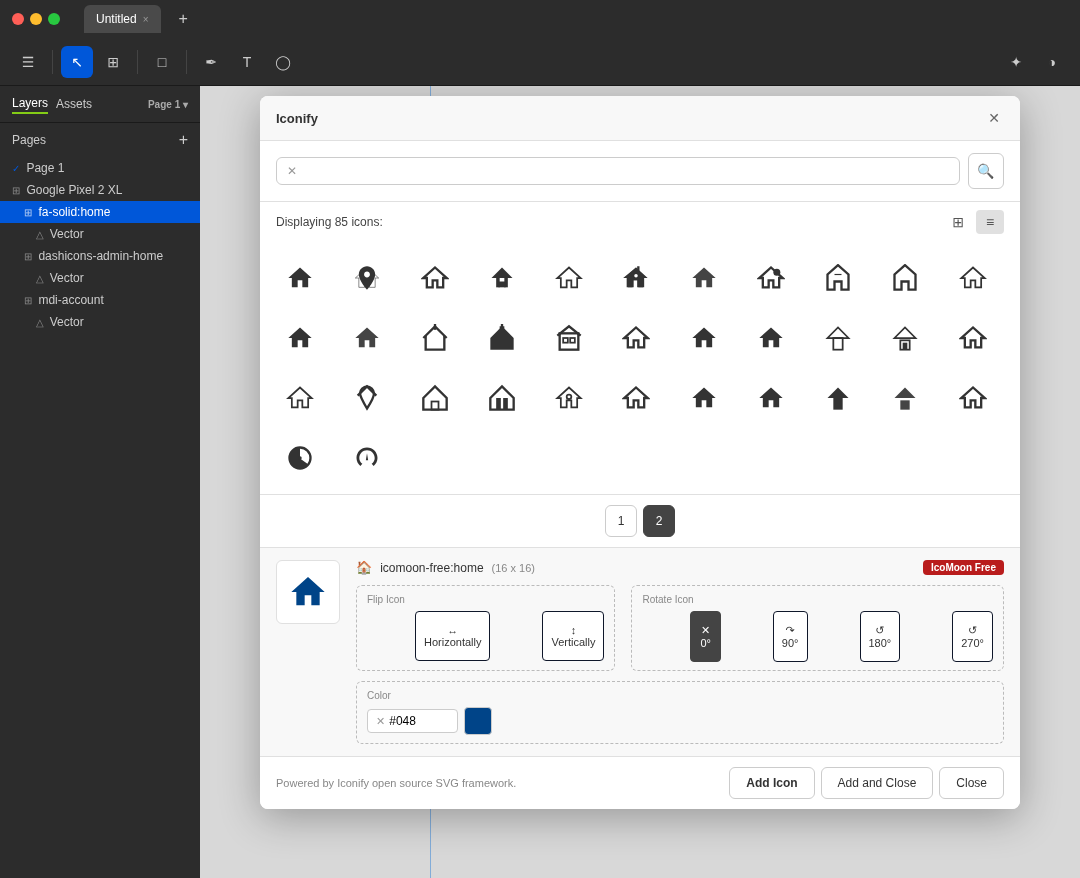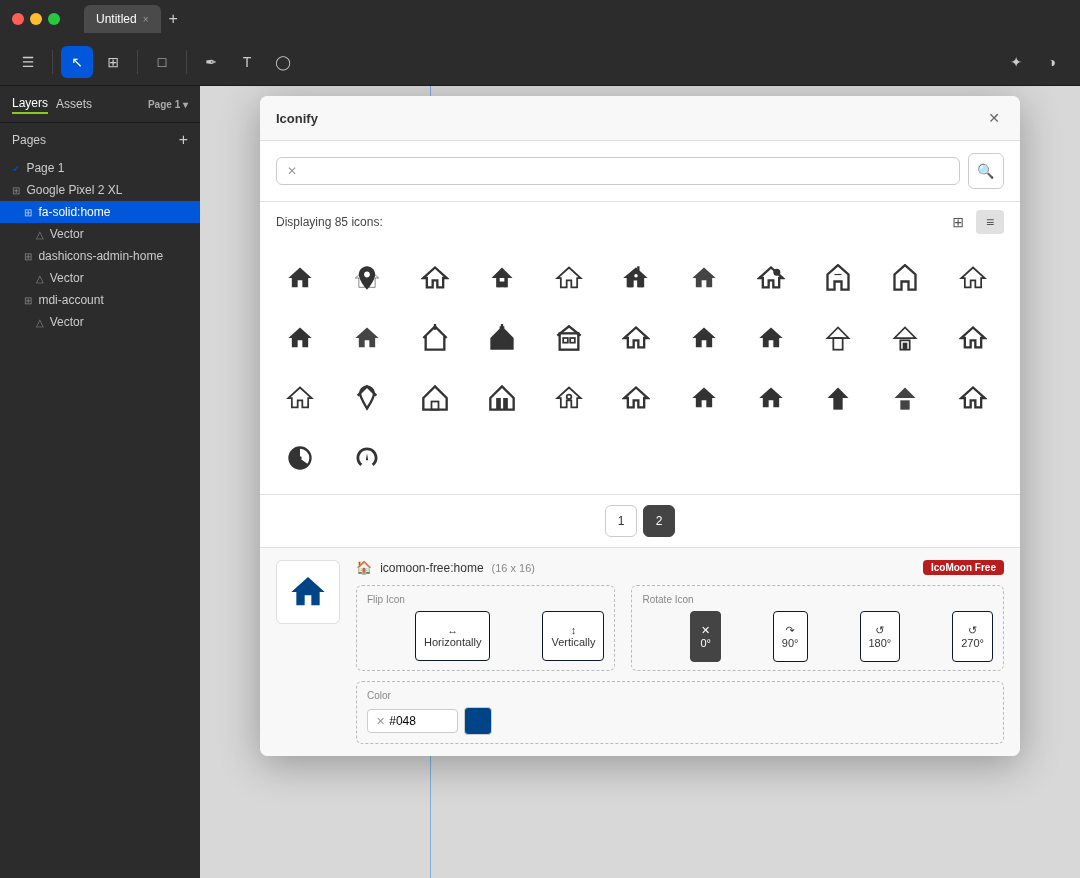--- a/index.html
+++ b/index.html
@@ -16,21 +16,21 @@
       position: relative;
     }
     .traffic-lights { display: flex; gap: 6px; align-items: center; }
     .traffic-light {
       width: 12px; height: 12px; border-radius: 50%;
     }
     .tl-close { background: #ff5f57; }
     .tl-min { background: #febc2e; }
     .tl-max { background: #28c840; }
     .tab-bar {
-      display: flex; align-items: center; margin-left: 16px; gap: 4px;
+      display: flex; align-items: center; margin-left: 16px; gap: 14px;
     }
     .tab {
       background: #3a3a3a; color: #ccc; font-size: 12px; padding: 4px 12px;
       border-radius: 6px 6px 0 0; display: flex; align-items: center; gap: 6px;
       height: 28px;
     }
     .tab.active { background: #4a4a4a; color: #fff; }
     .tab-close { color: #999; font-size: 10px; cursor: pointer; }
     .tab-add { color: #ccc; font-size: 16px; margin-left: 4px; cursor: pointer; background: none; border: none; }
 
@@ -654,16 +654,24 @@
                 <div class="color-input-wrap">
                   <span style="color:#999;font-size:11px;">✕</span>
                   <input type="text" value="#048" style="border: none; outline: none; font-size: 12px; width: 60px;">
                 </div>
                 <div class="color-swatch" style="background:#004488;"></div>
               </div>
             </div>
           </div>
         </div>
 
+        <div class="action-row">
+          <span class="powered-by">Powered by Iconify open source SVG framework.</span>
+          <div class="action-btns">
+            <button class="action-btn primary">Add Icon</button>
+            <button class="action-btn">Add and Close</button>
+            <button class="action-btn">Close</button>
+          </div>
+        </div>
       </div>
     </div>
   </div>
 </div>
 
 </body></html>

